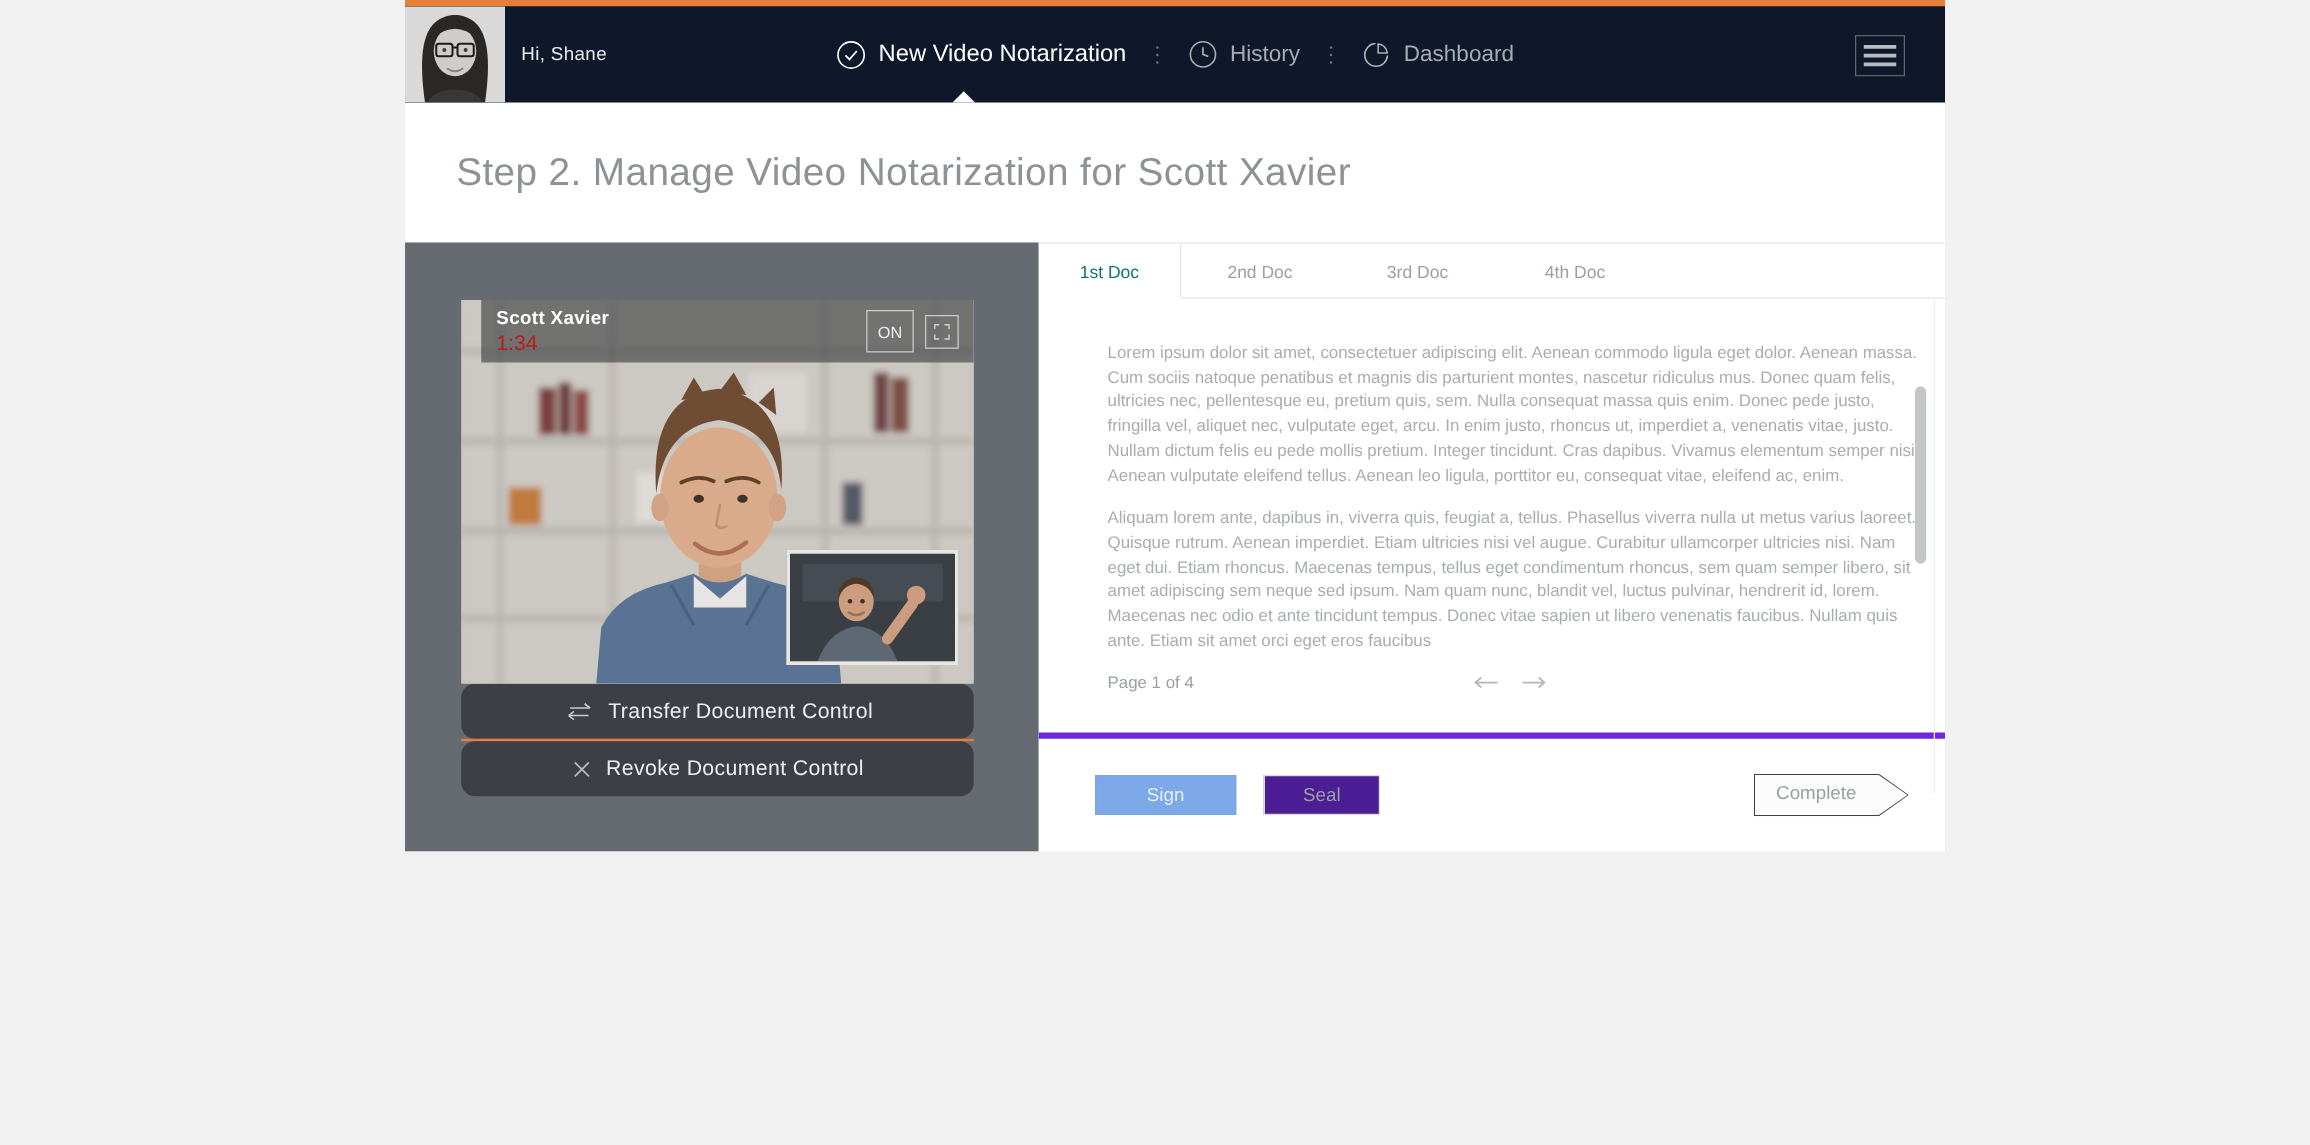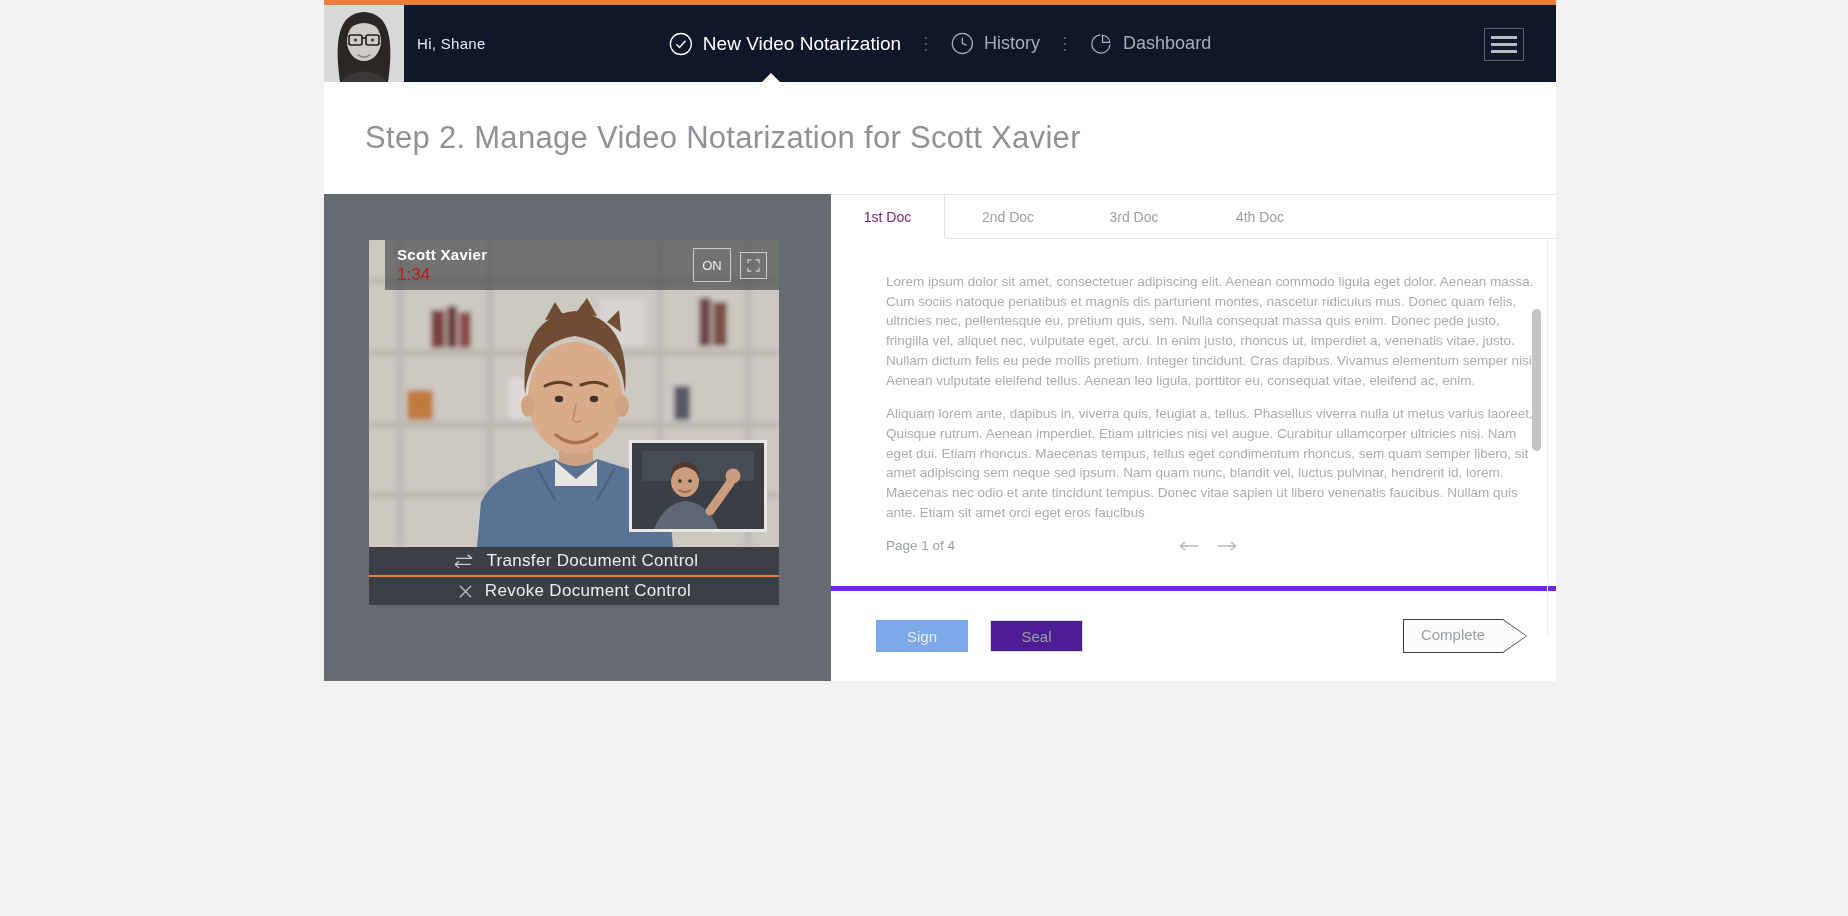--- a/index.html
+++ b/index.html
@@ -42,47 +42,47 @@
   .vh-name { color:#ffffff; font-size:15px; font-weight:bold; letter-spacing:.3px; }
   .vh-time { color:#b91c1c; font-size:17px; margin-top:2px; }
   .vh-controls { margin-left:auto; display:flex; gap:9px; align-items:center; }
   .on-badge { min-width:38px; height:27px; border:1px solid #c9ccce; color:#eceeef;
               font-size:13px; display:flex; align-items:center; justify-content:center;
               padding:16px 6px; cursor:pointer; }
   .fs-btn { width:27px; height:27px; border:1px solid #c9ccce; display:flex;
             align-items:center; justify-content:center; cursor:pointer; }
   .pip { position:absolute; right:12px; bottom:15px; width:138px; height:92px;
          border:3px solid #e9e7e3; background:#32373c; overflow:hidden; cursor:pointer; }
-  .ctrl-btn { height:28px; background:#3c4046; color:#eceded; display:flex;
+  .ctrl-btn { height:44px; background:#3c4046; color:#eceded; display:flex;
               align-items:center; justify-content:center; gap:11px; font-size:17px;
-              letter-spacing:.3px; cursor:pointer; }
+              letter-spacing:.3px; cursor:pointer;border-radius:11px; }
   .ctrl-sep { height:2px; background:#e87e37; }
 
   
   .doc-panel { flex:1; height:487px; background:#ffffff; border-top:1px solid #e4e6e8; position:relative; }
   .tabs { display:flex; height:44px; }
   .tab { width:126px; display:flex; align-items:center; justify-content:center;
          font-size:14px; color:#9aa0a4; border-bottom:1px solid #e4e6e8; cursor:pointer; }
-  .tab.active { width:114px; color:#701a75; border-bottom:1px solid transparent;
+  .tab.active { width:114px; color:#0f766e; border-bottom:1px solid transparent;
                 border-right:1px solid #e4e6e8; }
   .tab-filler { flex:1; border-bottom:1px solid #e4e6e8; }
   .doc-body { height:352px; padding:33px 0 0 55px; border-bottom:5px solid #6d28d9; position:relative; }
   .doc-text { width:655px; font-size:13.5px; line-height:1.46; color:#a9adb0; }
   .doc-text p { margin:0 0 14px 0; }
   .pagination { display:flex; align-items:center; width:352px; margin-top:16px; }
   .page-label { font-size:13.5px; color:#9aa0a4; }
   .pag-arrows { margin-left:auto; display:flex; gap:16px; align-items:center; }
   .pag-arrows span { cursor:pointer; display:flex; }
   .edge-line { position:absolute; right:8px; top:0; height:396px; width:1px; background:#eceeef; }
   .scroll-thumb { position:absolute; right:15px; top:114px; width:9px; height:142px;
                   background:#c3c5c7; border-radius:5px; cursor:grab; }
 
   .actions { height:90px; display:flex; align-items:center; padding:0 29px 0 45px; }
   .actions button { font-family:"Liberation Sans", sans-serif; font-size:15px; cursor:pointer; }
-  .btn-sign { width:92px; height:32px; background:#7da9e8; border:1px solid #79a5e6;
+  .btn-sign { width:113px; height:32px; background:#7da9e8; border:1px solid #79a5e6;
               color:rgba(255,255,255,0.8); }
   .btn-seal { width:93px; height:32px; background:#4c1d95; border:1px solid #d9dbdc;
               color:#9aa0a4; margin-left:22px; }
   .btn-complete { margin-left:auto; position:relative; width:124px; height:34px;
                   clip-path:polygon(0 0, 100px 0, 100% 50%, 100px 100%, 0 100%);
                   background:#404040; cursor:pointer; }
   .btn-complete::after { content:''; position:absolute; inset:1px;
                   clip-path:polygon(0 0, 99px 0, 100% 50%, 99px 100%, 0 100%);
                   background:#fcfcfc; }
   .btn-complete span { position:relative; z-index:2; display:block; width:100px;

